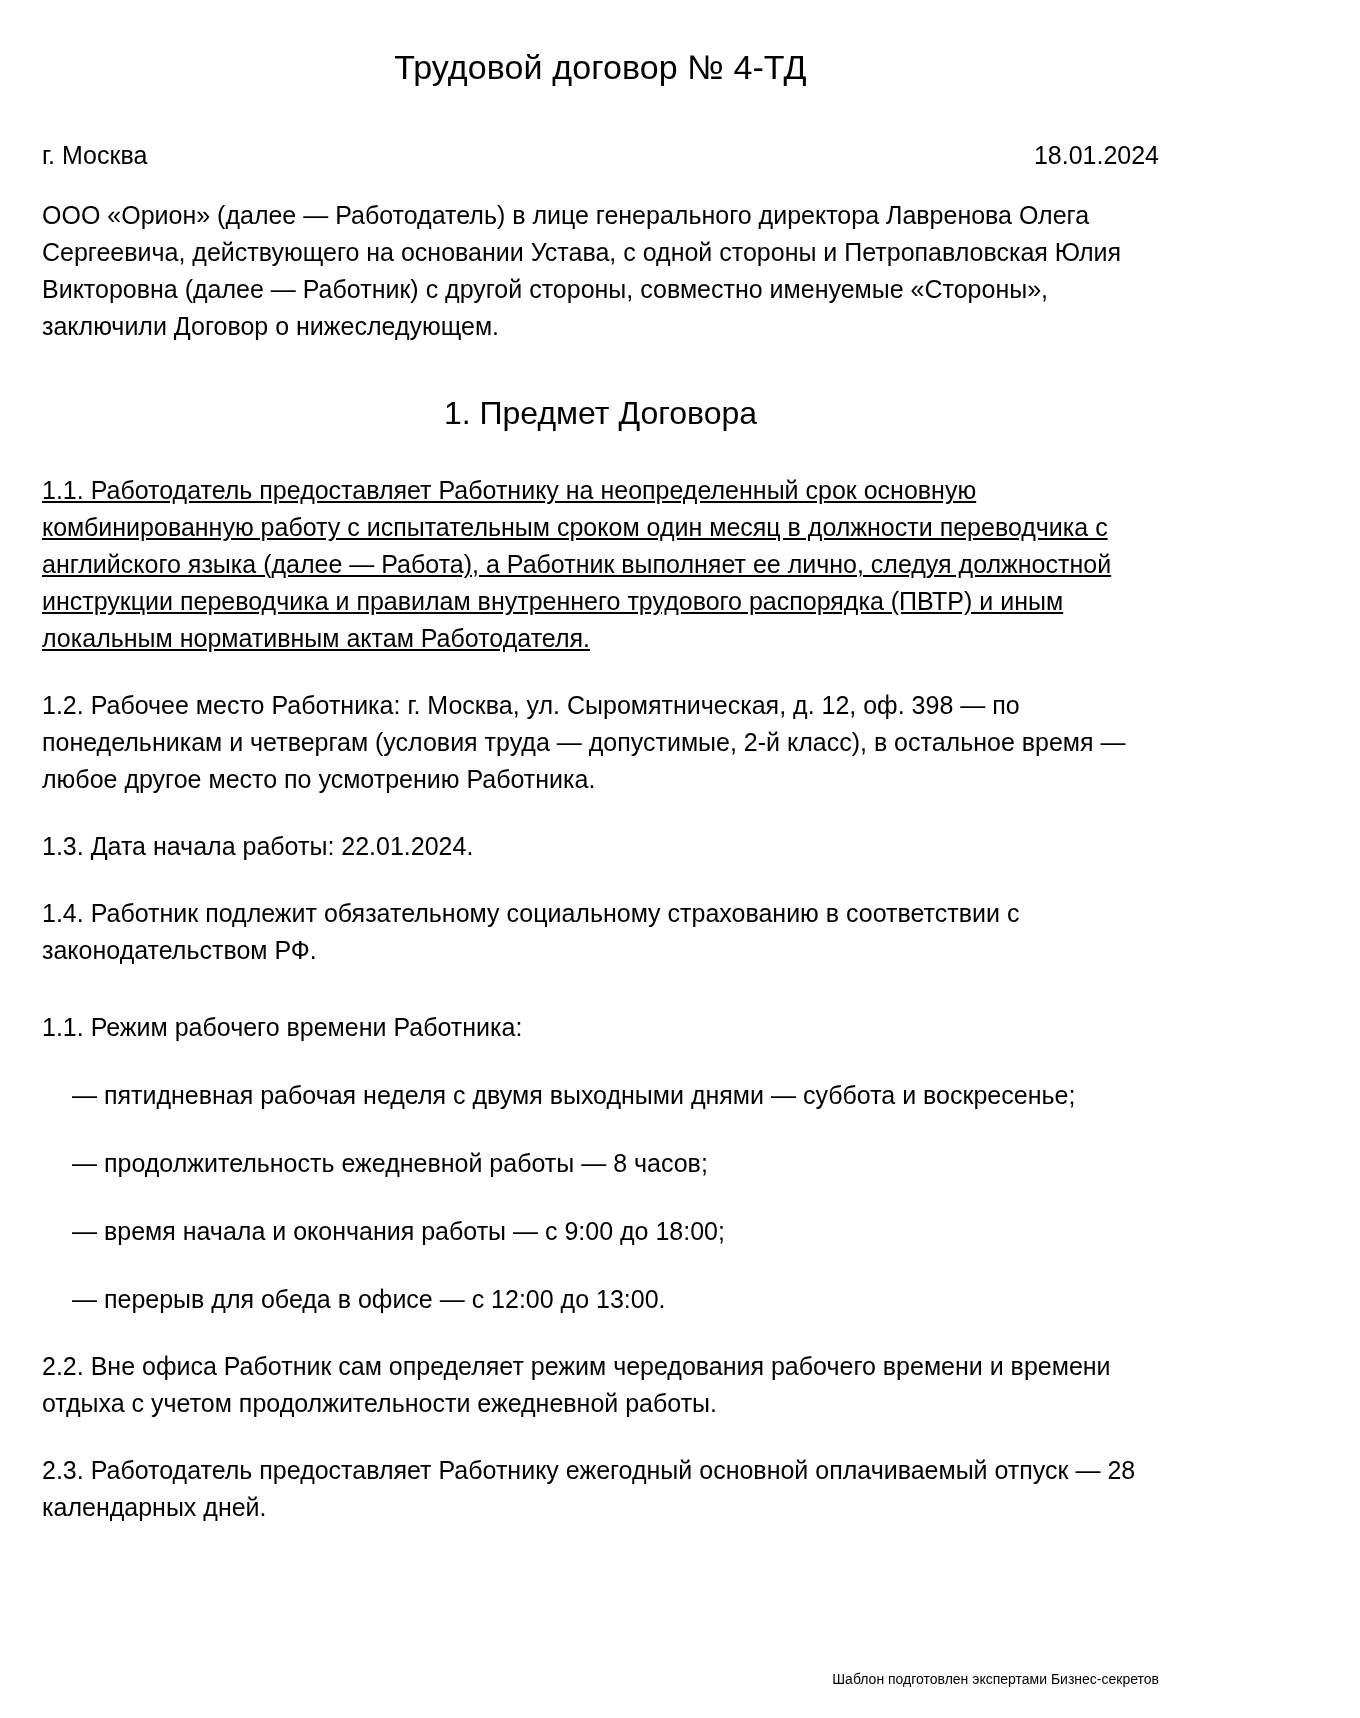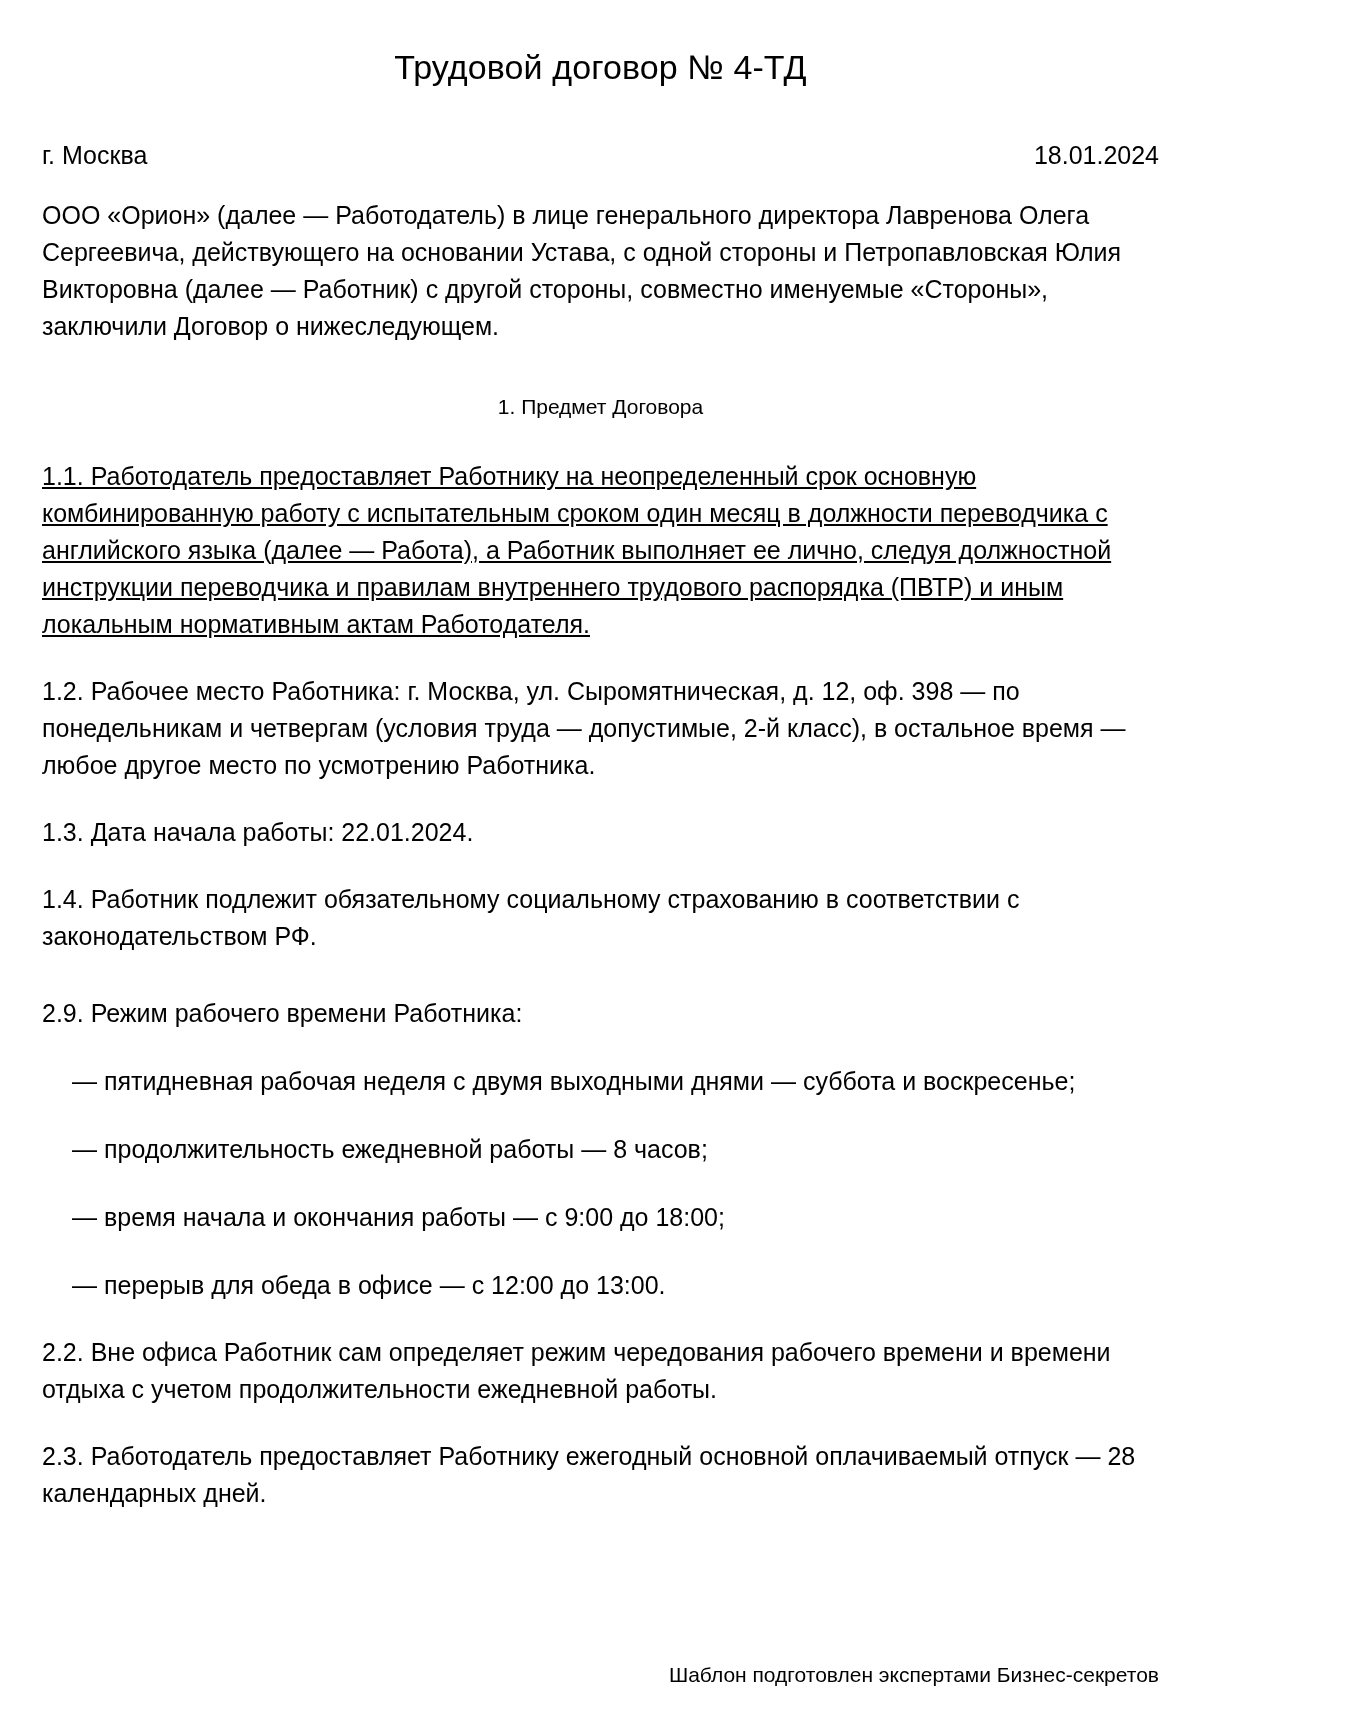--- a/index.html
+++ b/index.html
@@ -43,21 +43,21 @@
   }
   .meta-city { white-space: nowrap; }
   .meta-date { white-space: nowrap; }
   .intro {
     font-size: 25px;
     line-height: 37px;
     margin-top: 24px;
   }
   .section-heading {
     text-align: center;
-    font-size: 21px;
+    font-size: 32px;
     font-weight: 400;
     line-height: 1.3;
     margin: 0;
   }
   #section-1-heading { margin-top: 48px; }
   #section-2-heading { margin-top: 50px; }
   .clause {
     font-size: 25px;
     line-height: 37px;
     margin-top: 30px;
@@ -73,21 +73,21 @@
     font-size: 25px;
     line-height: 37px;
     margin-top: 31px;
     padding-left: 22px;
     text-indent: 0;
   }
   .footer-note {
     position: absolute;
     right: 165px;
     bottom: 30px;
-    font-size: 21px;
+    font-size: 14px;
     line-height: 1.3;
     white-space: nowrap;
   }
 </style>
 </head>
 <body>
 
 <div class="page">
 
   <h1 class="doc-title">Трудовой договор № 4-ТД</h1>
@@ -103,21 +103,21 @@
 
   <p class="clause" id="clause-1-1">1.1. Работодатель предоставляет Работнику на неопределенный срок основную комбинированную работу с испытательным сроком один месяц в должности переводчика с английского языка (далее — Работа), а Работник выполняет ее лично, следуя должностной инструкции переводчика и правилам внутреннего трудового распорядка (ПВТР) и иным локальным нормативным актам Работодателя.</p>
 
   <p class="clause">1.2. Рабочее место Работника: г. Москва, ул. Сыромятническая, д. 12, оф. 398 — по понедельникам и четвергам (условия труда — допустимые, 2-й класс), в остальное время — любое другое место по усмотрению Работника.</p>
 
   <p class="clause">1.3. Дата начала работы: 22.01.2024.</p>
 
   <p class="clause">1.4. Работник подлежит обязательному социальному страхованию в соответствии с законодательством РФ.</p>
 
 
-  <p class="clause" id="clause-2-1">2.9. Режим рабочего времени Работника:</p>
+  <p class="clause" id="clause-2-1">1.1. Режим рабочего времени Работника:</p>
 
   <ul class="bullet-list">
     <li class="bullet-item">— пятидневная рабочая неделя с двумя выходными днями — суббота и воскресенье;</li>
     <li class="bullet-item">— продолжительность ежедневной работы — 8 часов;</li>
     <li class="bullet-item">— время начала и окончания работы — с 9:00 до 18:00;</li>
     <li class="bullet-item">— перерыв для обеда в офисе — с 12:00 до 13:00.</li>
   </ul>
 
   <p class="clause">2.2. Вне офиса Работник сам определяет режим чередования рабочего времени и времени отдыха с учетом продолжительности ежедневной работы.</p>
 

